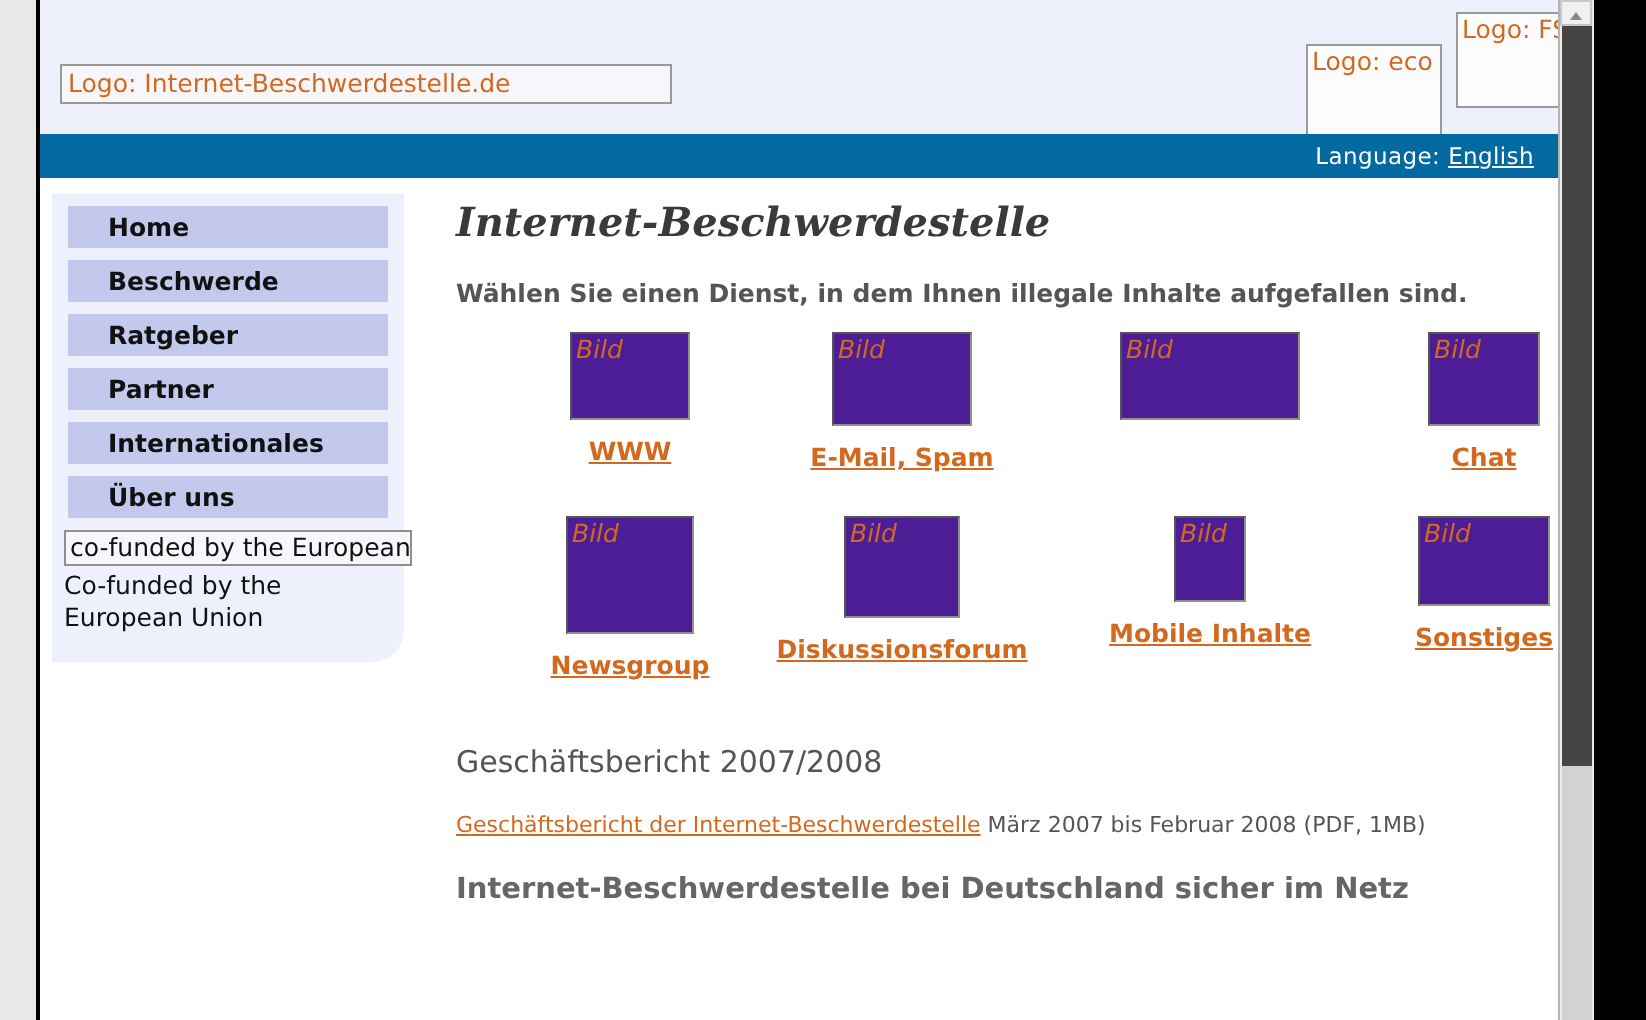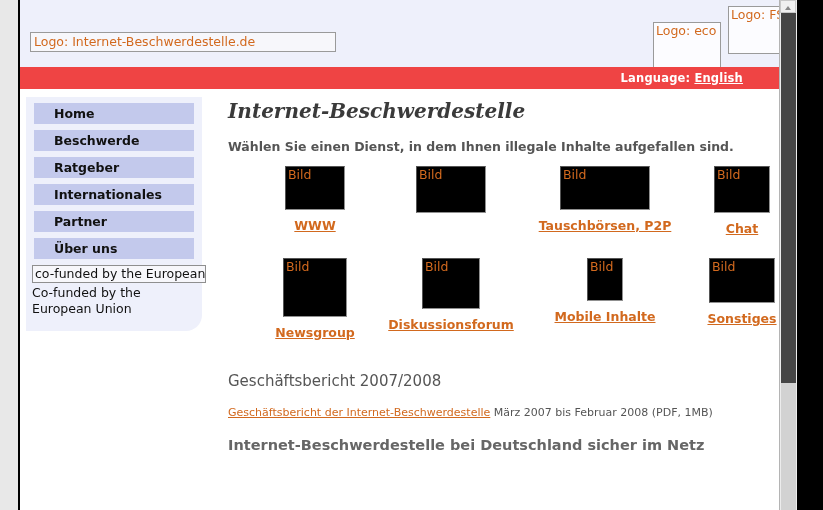--- a/index.html
+++ b/index.html
@@ -137,27 +137,27 @@
     line-height: 16px;
     padding-left: 2px;
     white-space: nowrap;
     overflow: hidden;
   }
 
   
   #langbar {
     position: relative;
     height: 22px;
-    background: #ef4444;
+    background: #0369a1;
     color: #ffffff;
     font-size: 11.5px;
-    font-weight: bold;
+    font-weight: normal;
     text-align: right;
     line-height: 22px;
-    padding-right: 36px;
+    padding-right: 12px;
     box-sizing: border-box;
     letter-spacing: 0.2px;
   }
   #langbar .lang-label { color: #ffffff; }
   #langbar .lang-value {
     color: #ffffff;
     text-decoration: underline;
     margin-left: 4px;
   }
 
@@ -249,31 +249,32 @@
   .svc-row {
     position: relative;
     height: 92px;
   }
   .svc-cell {
     position: absolute;
     top: 0;
     text-align: center;
   }
   .svc-imgbox {
-    background: #000000;
+    background: #4c1d95;
     border: 1px solid #909090;
     border-left-color: #555555;
     border-top-color: #555555;
     box-sizing: border-box;
     color: #d2691e;
     font-size: 12.5px;
     line-height: 15px;
     text-align: left;
     padding-left: 2px;
     overflow: hidden;
+    font-style: italic;
   }
   .svc-label {
     display: block;
     margin-top: 8px;
     color: #d2691e;
     font-size: 12.5px;
     text-decoration: underline;
     cursor: pointer;
     white-space: nowrap;
     font-weight: bold;
@@ -325,22 +326,22 @@
         <div id="langbar">
           <span class="lang-label">Language:</span><span class="lang-value">English</span>
         </div>
 
         <div id="body-region">
 
           <div id="sidebar">
             <div class="nav-item">Home</div>
             <div class="nav-item">Beschwerde</div>
             <div class="nav-item">Ratgeber</div>
+            <div class="nav-item">Partner</div>
             <div class="nav-item">Internationales</div>
-            <div class="nav-item">Partner</div>
             <div class="nav-item">Über uns</div>
 
             <div id="eu-box">co-funded by the European Union</div>
             <div id="eu-caption">Co-funded by the European Union</div>
           </div>
 
           <div id="main">
 
             <h1 id="page-title">Internet-Beschwerdestelle</h1>
 
@@ -351,25 +352,25 @@
 
               <div class="svc-row">
 
                 <div class="svc-cell" style="left:0px; width:122px;">
                   <div class="svc-imgbox" style="width:60px; height:44px; margin:0 auto;">Bild</div>
                   <span class="svc-label">WWW</span>
                 </div>
 
                 <div class="svc-cell" style="left:128px; width:138px;">
                   <div class="svc-imgbox" style="width:70px; height:47px; margin:0 auto;">Bild</div>
+                  <span class="svc-label">E-Mail, Spam</span>
                 </div>
 
                 <div class="svc-cell" style="left:268px; width:166px;">
                   <div class="svc-imgbox" style="width:90px; height:44px; margin:0 auto;">Bild</div>
-                  <span class="svc-label">Tauschbörsen, P2P</span>
                 </div>
 
                 <div class="svc-cell" style="left:436px; width:104px;">
                   <div class="svc-imgbox" style="width:56px; height:47px; margin:0 auto;">Bild</div>
                   <span class="svc-label">Chat</span>
                 </div>
 
               </div>
 
               <div class="svc-row">

